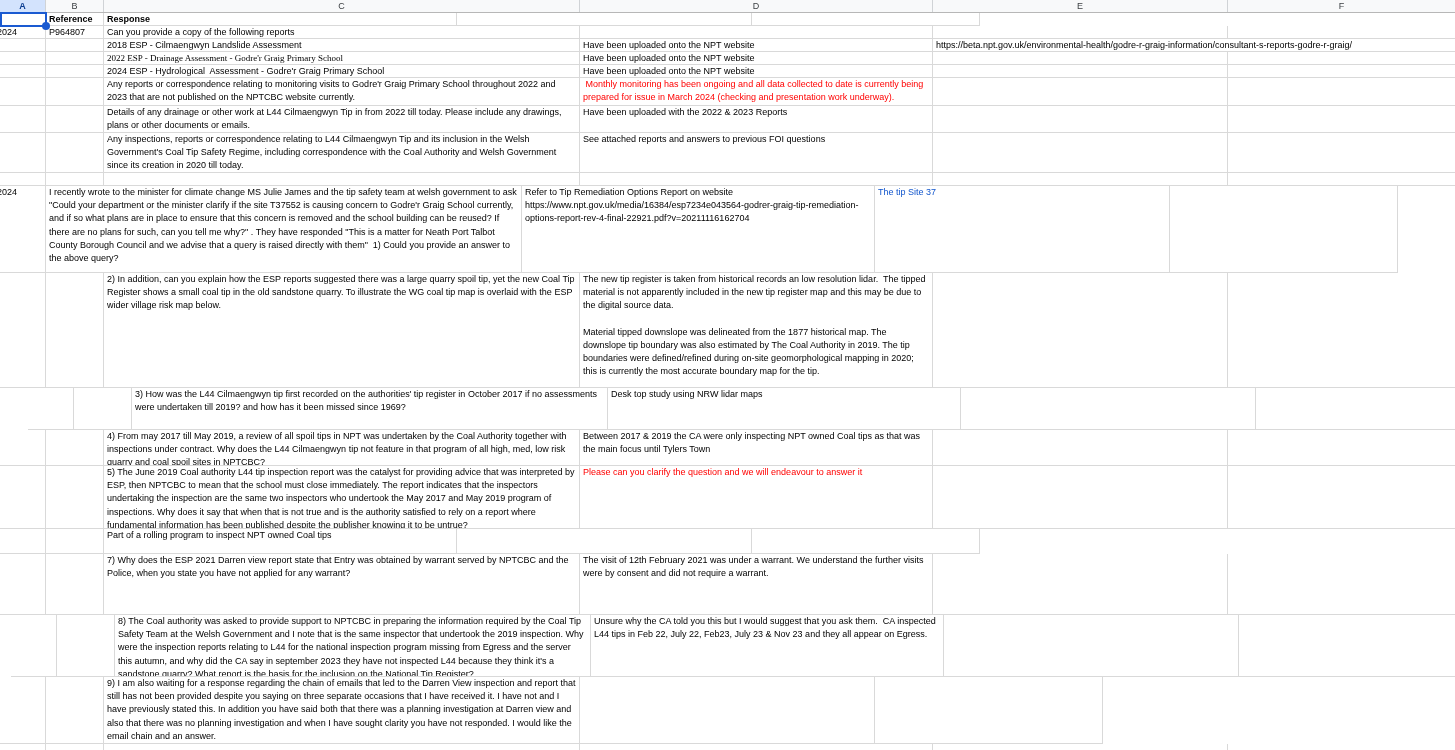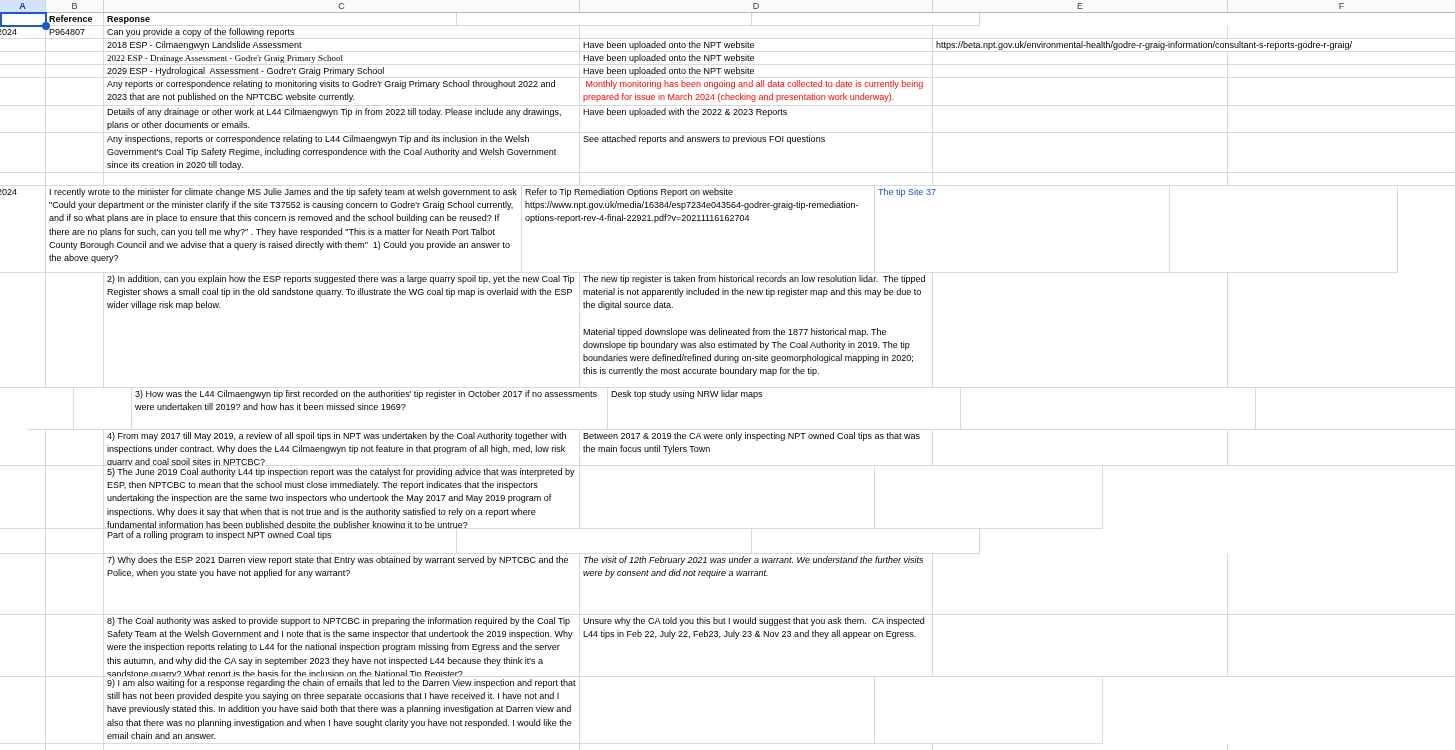--- a/index.html
+++ b/index.html
@@ -64,21 +64,21 @@
         <div class="cell" style="width: 46px; height: 13px;"></div>
         <div class="cell" style="width: 58px; height: 13px;"></div>
         <div class="cell" style="width: 476px; height: 13px; font-family: Liberation Serif, serif;">2022 ESP - Drainage Assessment - Godre'r Graig Primary School</div>
         <div class="cell" style="width: 353px; height: 13px;">Have been uploaded onto the NPT website</div>
         <div class="cell" style="width: 295px; height: 13px;"></div>
         <div class="cell" style="width: 228px; height: 13px;"></div>
       </div>
       <div class="srow" style="height: 13px;">
         <div class="cell" style="width: 46px; height: 13px;"></div>
         <div class="cell" style="width: 58px; height: 13px;"></div>
-        <div class="cell" style="width: 476px; height: 13px;">2029 ESP - Hydrological  Assessment - Godre'r Graig Primary School</div>
+        <div class="cell" style="width: 476px; height: 13px;">2024 ESP - Hydrological  Assessment - Godre'r Graig Primary School</div>
         <div class="cell" style="width: 353px; height: 13px;">Have been uploaded onto the NPT website</div>
         <div class="cell" style="width: 295px; height: 13px;"></div>
         <div class="cell" style="width: 228px; height: 13px;"></div>
       </div>
       <div class="srow" style="height: 28px;">
         <div class="cell" style="width: 46px; height: 28px;"></div>
         <div class="cell" style="width: 58px; height: 28px;"></div>
         <div class="cell" style="width: 476px; height: 28px;">Any reports or correspondence relating to monitoring visits to Godre'r Graig Primary School throughout 2022 and 2023 that are not published on the NPTCBC website currently.</div>
         <div class="cell red" style="width: 353px; height: 28px;"> Monthly monitoring has been ongoing and all data collected to date is currently being prepared for issue in March 2024 (checking and presentation work underway).</div>
         <div class="cell" style="width: 295px; height: 28px;"></div>
@@ -139,39 +139,40 @@
         <div class="cell" style="width: 58px; height: 36px;"></div>
         <div class="cell" style="width: 476px; height: 36px;">4) From may 2017 till May 2019, a review of all spoil tips in NPT was undertaken by the Coal Authority together with inspections under contract. Why does the L44 Cilmaengwyn tip not feature in that program of all high, med, low risk quarry and coal spoil sites in NPTCBC?</div>
         <div class="cell" style="width: 353px; height: 36px;">Between 2017 &amp; 2019 the CA were only inspecting NPT owned Coal tips as that was the main focus until Tylers Town</div>
         <div class="cell" style="width: 295px; height: 36px;"></div>
         <div class="cell" style="width: 228px; height: 36px;"></div>
       </div>
       <div class="srow" style="height: 63px;">
         <div class="cell" style="width: 46px; height: 63px;"></div>
         <div class="cell" style="width: 58px; height: 63px;"></div>
         <div class="cell" style="width: 476px; height: 63px;">5) The June 2019 Coal authority L44 tip inspection report was the catalyst for providing advice that was interpreted by ESP, then NPTCBC to mean that the school must close immediately. The report indicates that the inspectors undertaking the inspection are the same two inspectors who undertook the May 2017 and May 2019 program of inspections. Why does it say that when that is not true and is the authority satisfied to rely on a report where fundamental information has been published despite the publisher knowing it to be untrue?</div>
+        <div class="cell red" style="width: 353px; height: 63px;">Please can you clarify the question and we will endeavour to answer it</div>
         <div class="cell" style="width: 295px; height: 63px;"></div>
         <div class="cell" style="width: 228px; height: 63px;"></div>
       </div>
       <div class="srow" style="height: 25px;">
         <div class="cell" style="width: 46px; height: 25px;"></div>
         <div class="cell" style="width: 58px; height: 25px;"></div>
         <div class="cell" style="width: 353px; height: 25px;">Part of a rolling program to inspect NPT owned Coal tips</div>
         <div class="cell" style="width: 295px; height: 25px;"></div>
         <div class="cell" style="width: 228px; height: 25px;"></div>
       </div>
       <div class="srow" style="height: 61px;">
         <div class="cell" style="width: 46px; height: 61px;"></div>
         <div class="cell" style="width: 58px; height: 61px;"></div>
         <div class="cell" style="width: 476px; height: 61px;">7) Why does the ESP 2021 Darren view report state that Entry was obtained by warrant served by NPTCBC and the Police, when you state you have not applied for any warrant?</div>
-        <div class="cell" style="width: 353px; height: 61px; font-style: italic;">The visit of 12th February 2021 was under a warrant. We understand the further visits were by consent and did not require a warrant.</div>
+        <div class="cell" style="width: 353px; height: 61px;">The visit of 12th February 2021 was under a warrant. We understand the further visits were by consent and did not require a warrant.</div>
         <div class="cell" style="width: 295px; height: 61px;"></div>
         <div class="cell" style="width: 228px; height: 61px;"></div>
       </div>
-      <div class="srow" style="height: 62px;">
+      <div class="srow" style="height: 62px; margin-left: 11px;">
         <div class="cell" style="width: 46px; height: 62px;"></div>
         <div class="cell" style="width: 58px; height: 62px;"></div>
         <div class="cell" style="width: 476px; height: 62px;">8) The Coal authority was asked to provide support to NPTCBC in preparing the information required by the Coal Tip Safety Team at the Welsh Government and I note that is the same inspector that undertook the 2019 inspection. Why were the inspection reports relating to L44 for the national inspection program missing from Egress and the server this autumn, and why did the CA say in september 2023 they have not inspected L44 because they think it's a sandstone quarry? What report is the basis for the inclusion on the National Tip Register?</div>
         <div class="cell" style="width: 353px; height: 62px;">Unsure why the CA told you this but I would suggest that you ask them.  CA inspected L44 tips in Feb 22, July 22, Feb23, July 23 &amp; Nov 23 and they all appear on Egress.</div>
         <div class="cell" style="width: 295px; height: 62px;"></div>
         <div class="cell" style="width: 228px; height: 62px;"></div>
       </div>
       <div class="srow" style="height: 67px;">
         <div class="cell" style="width: 46px; height: 67px;"></div>
         <div class="cell" style="width: 58px; height: 67px;"></div>

